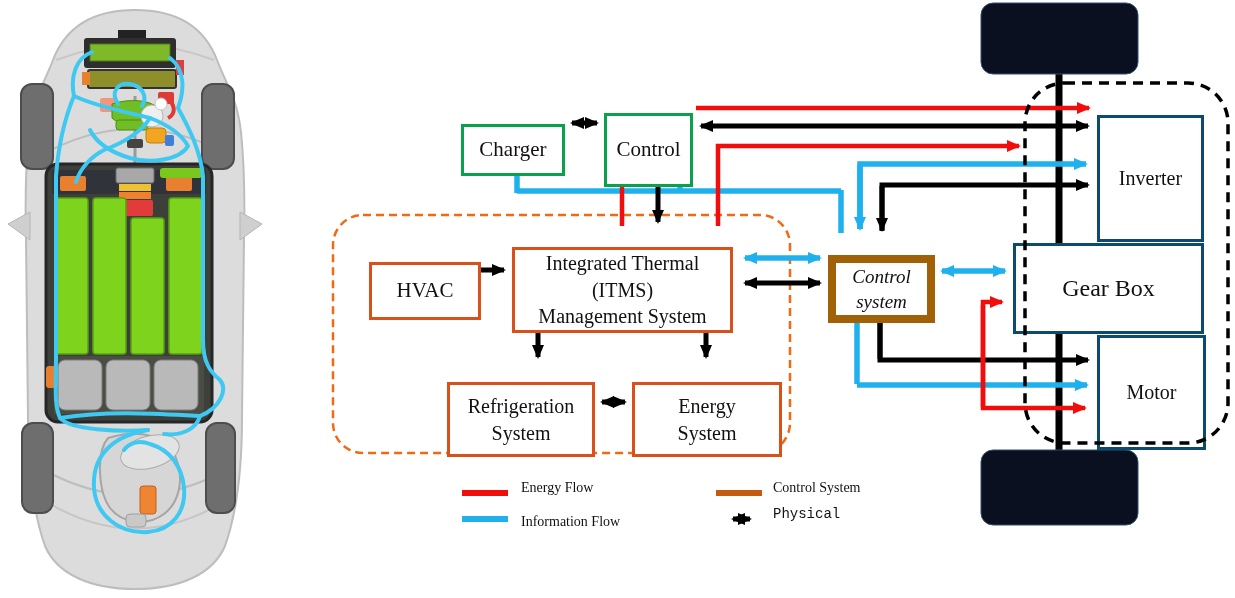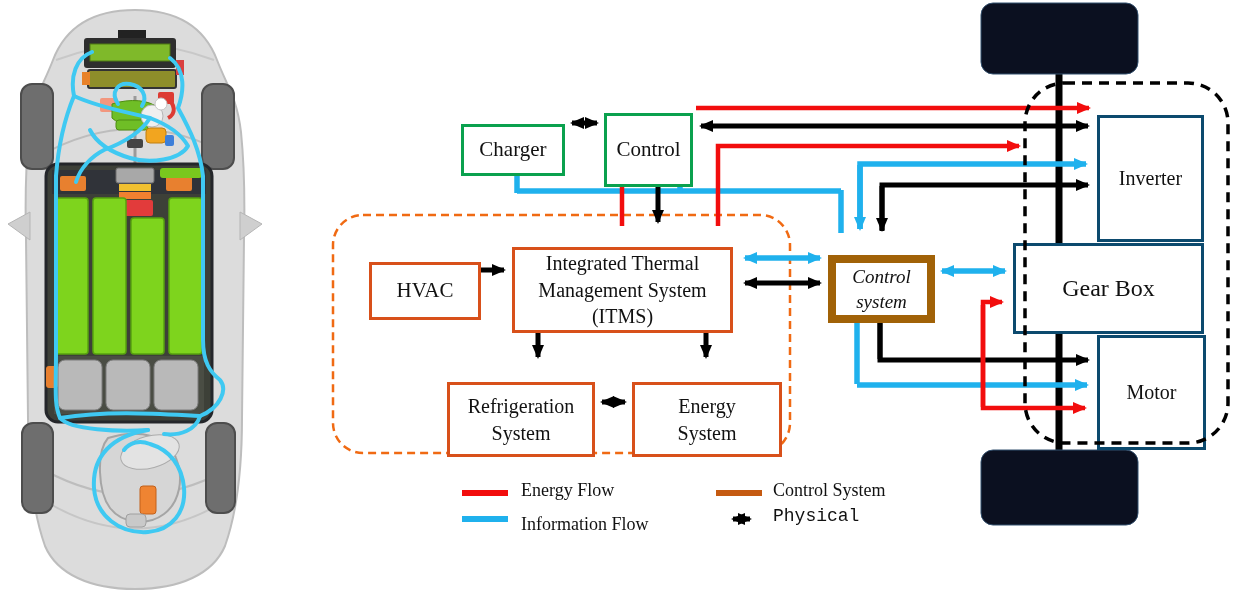--- a/index.html
+++ b/index.html
@@ -12,21 +12,21 @@
   .node{
     position:absolute;box-sizing:border-box;background:#ffffff;
     display:flex;align-items:center;justify-content:center;text-align:center;
     z-index:2;line-height:1.32;margin-top:20px;
   }
   .node .lines span{display:block;}
   .b-green {border:3px solid #0AA14E;}
   .b-orange{border:3px solid #D8501A;}
   .b-blue  {border:8px solid #a16207;font-style:italic;}
   .b-yellow{border:3px solid #0c4a6e;}
-  .legend-label{position:absolute;z-index:2;font-size:18px;white-space:nowrap;}
+  .legend-label{position:absolute;z-index:2;font-size:14px;white-space:nowrap;}
   #overlay{z-index:3;pointer-events:none;}
   #wires{z-index:1;}
   #car{z-index:1;}
 </style>
 </head>
 <body>
 
 <div class="stage">
 
   <svg id="car" class="layer" width="300" height="598" viewBox="0 0 300 598">
@@ -197,22 +197,22 @@
     <span>Control</span>
   </div>
 
   <div class="node b-orange" style="left:369px;top:242px;width:112px;height:58px;font-size:21px;">
     <span>HVAC</span>
   </div>
 
   <div class="node b-orange" style="left:512px;top:227px;width:221px;height:86px;font-size:20px;">
     <div class="lines">
       <span>Integrated Thermal</span>
+      <span>(ITMS)</span>
       <span>Management System</span>
-      <span>(ITMS)</span>
     </div>
   </div>
 
   <div class="node b-orange" style="left:447px;top:362px;width:148px;height:75px;font-size:20px;">
     <div class="lines">
       <span>Refrigeration</span>
       <span>System</span>
     </div>
   </div>
 

